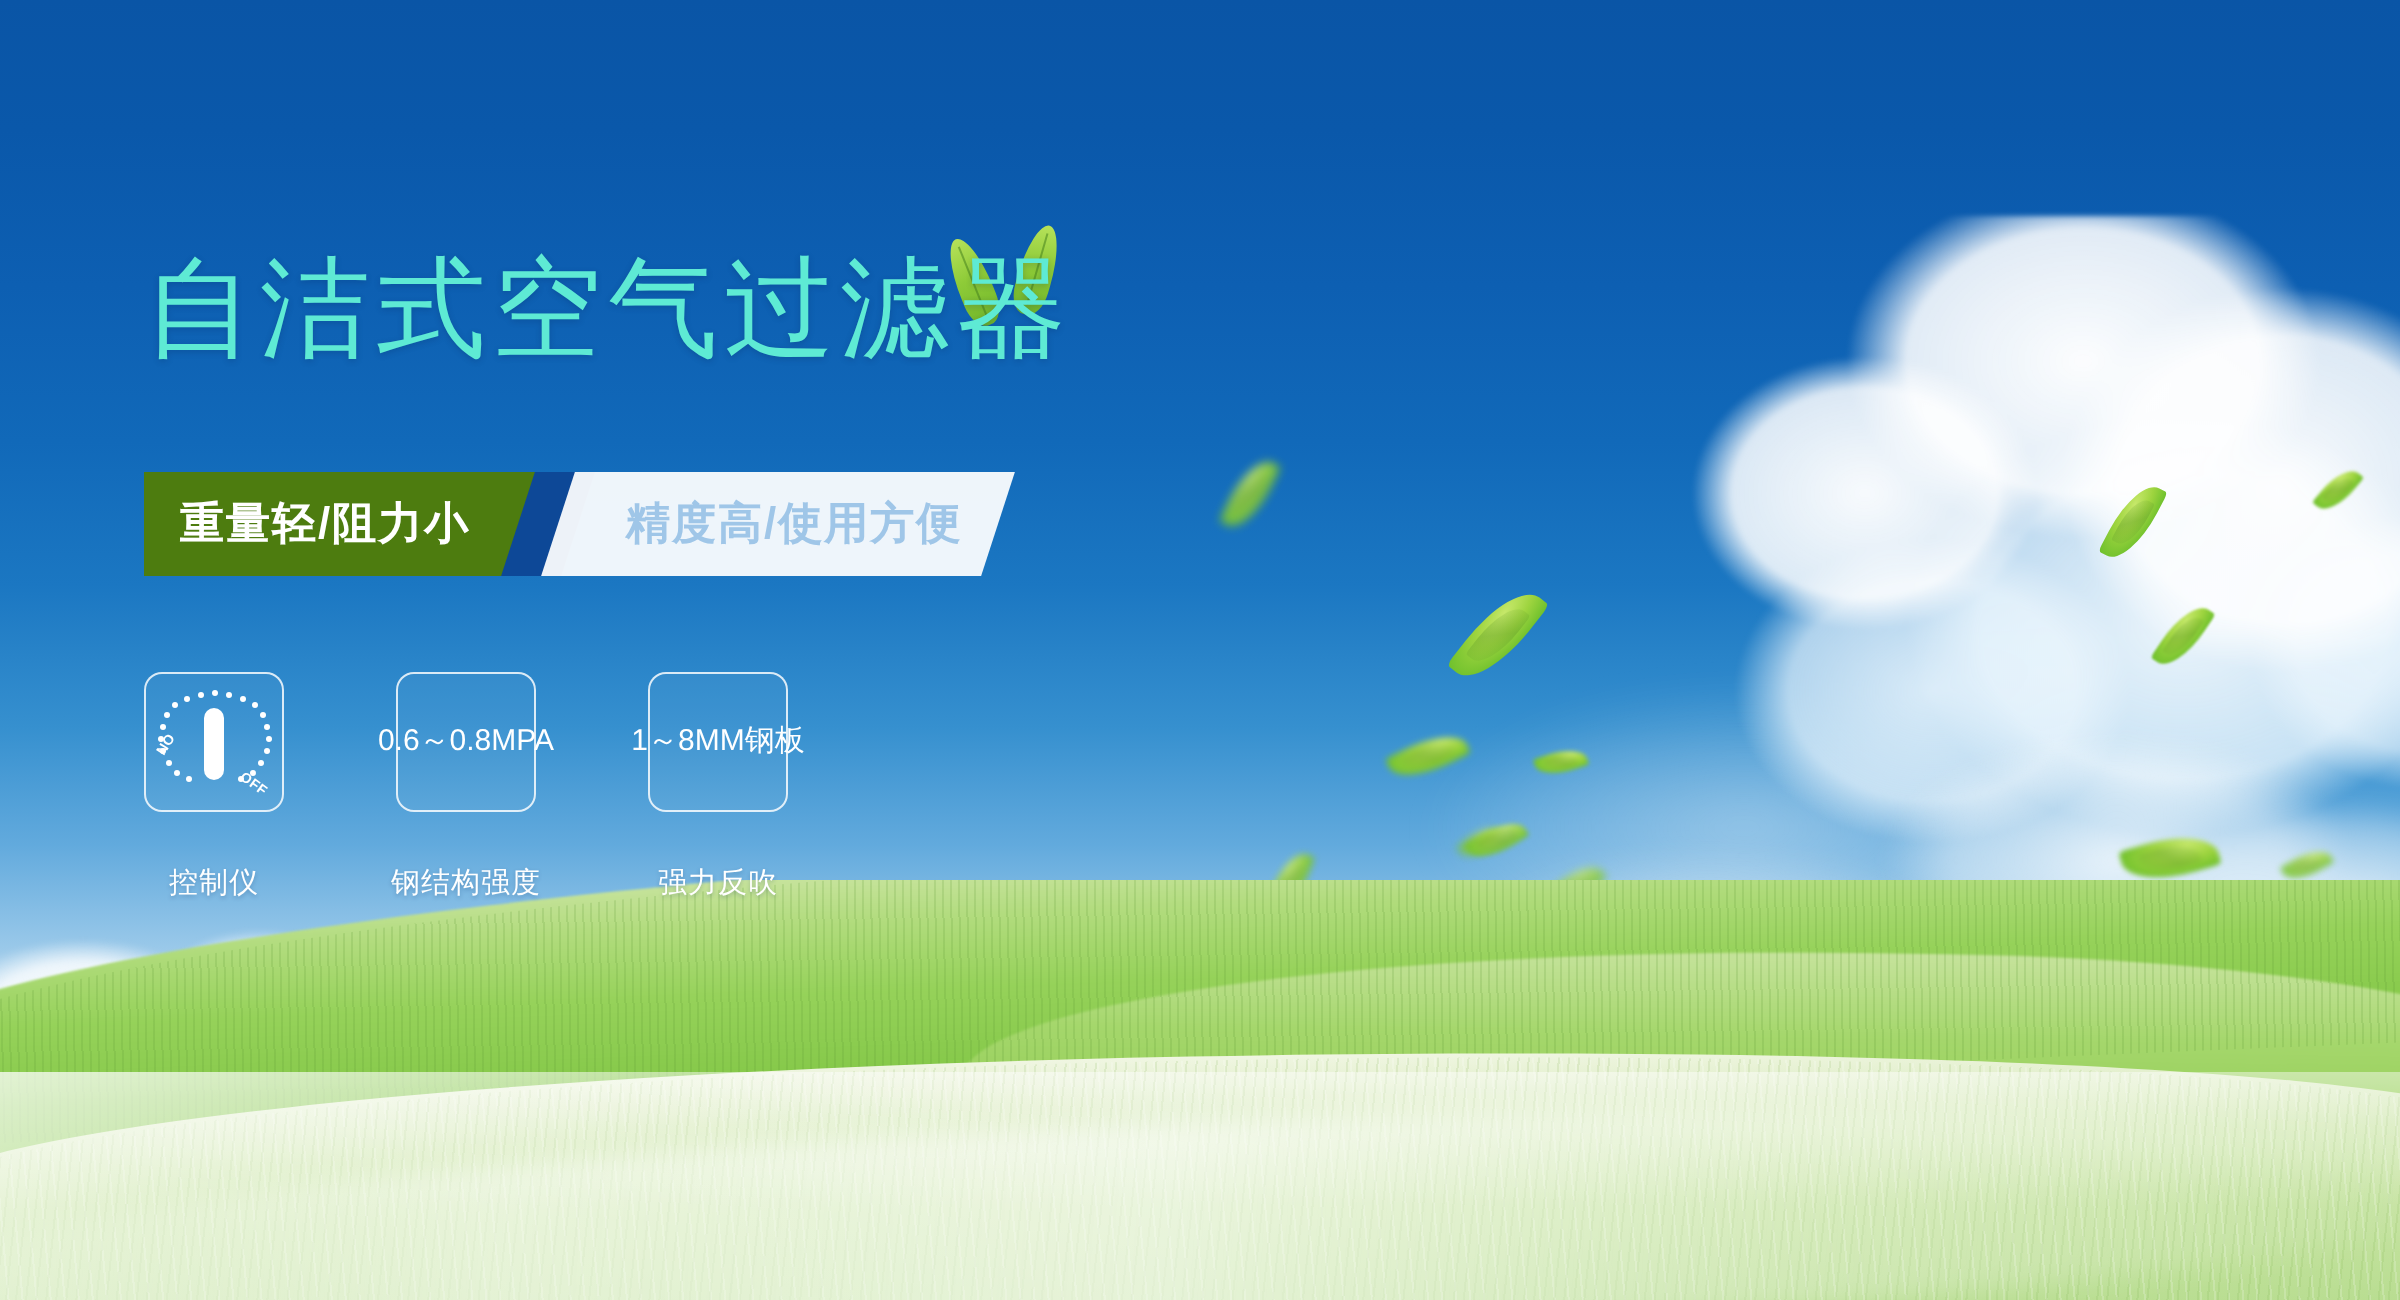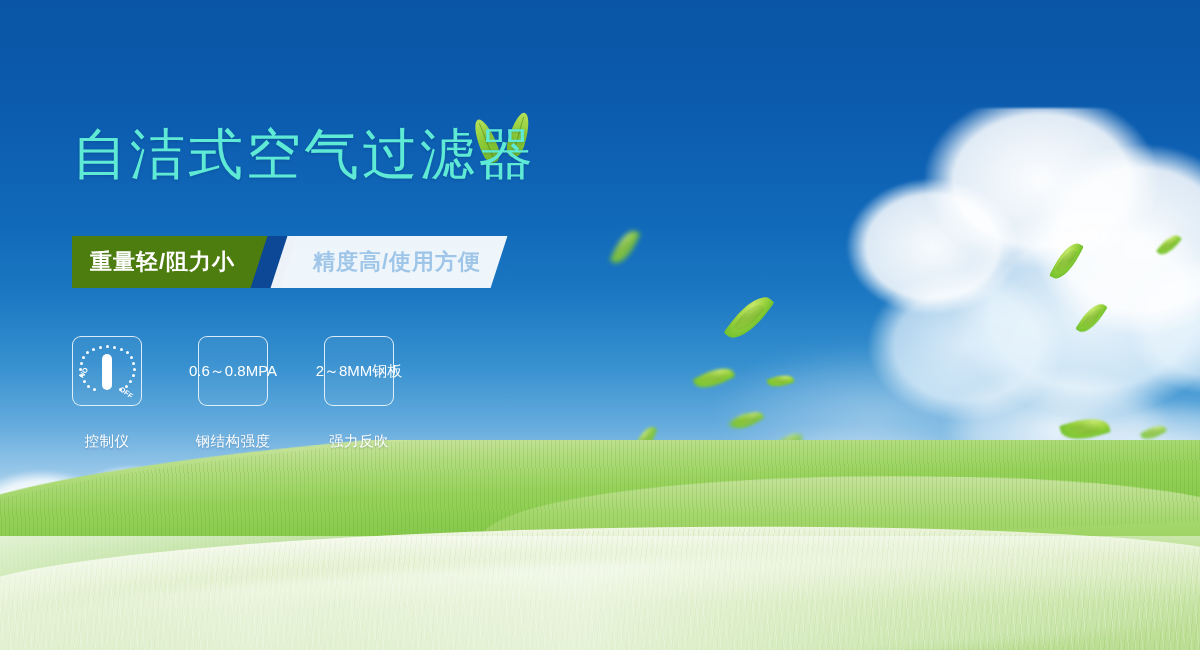--- a/index.html
+++ b/index.html
@@ -400,21 +400,21 @@
       <div class="fbox">
         <div class="ftext">0.6～0.8</div>
         <div class="ftext">MPA</div>
       </div>
       <div class="flabel">钢结构强度</div>
     </div>
 
 
     <div class="feature">
       <div class="fbox">
-        <div class="ftext">2～8MM</div>
+        <div class="ftext">1～8MM</div>
         <div class="ftext">钢板</div>
       </div>
       <div class="flabel">强力反吹</div>
     </div>
 
 
   </div>
 </div>
 
 </body></html>

